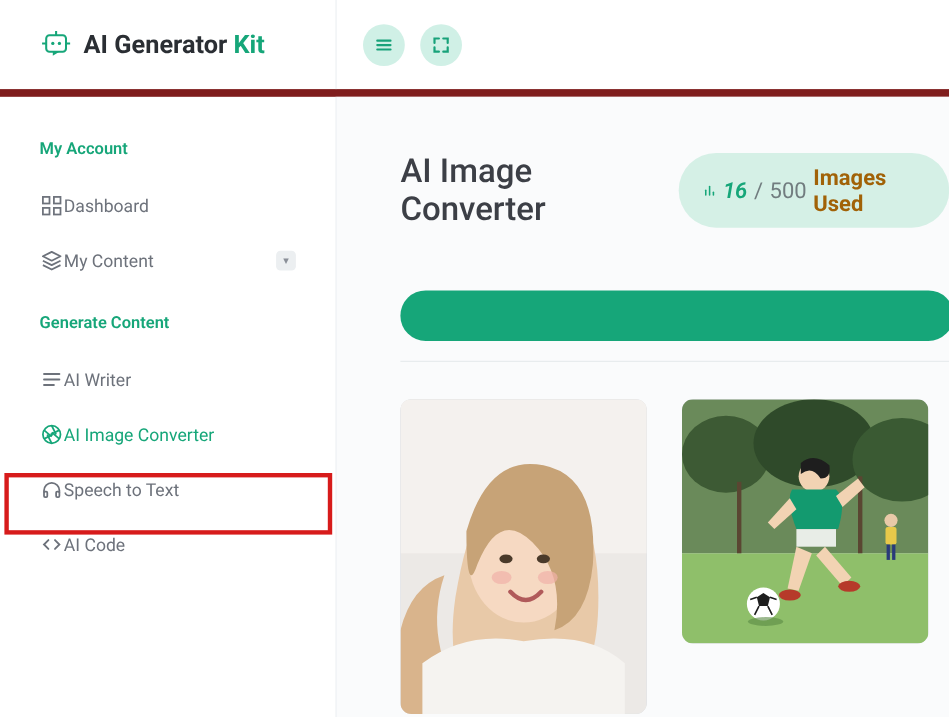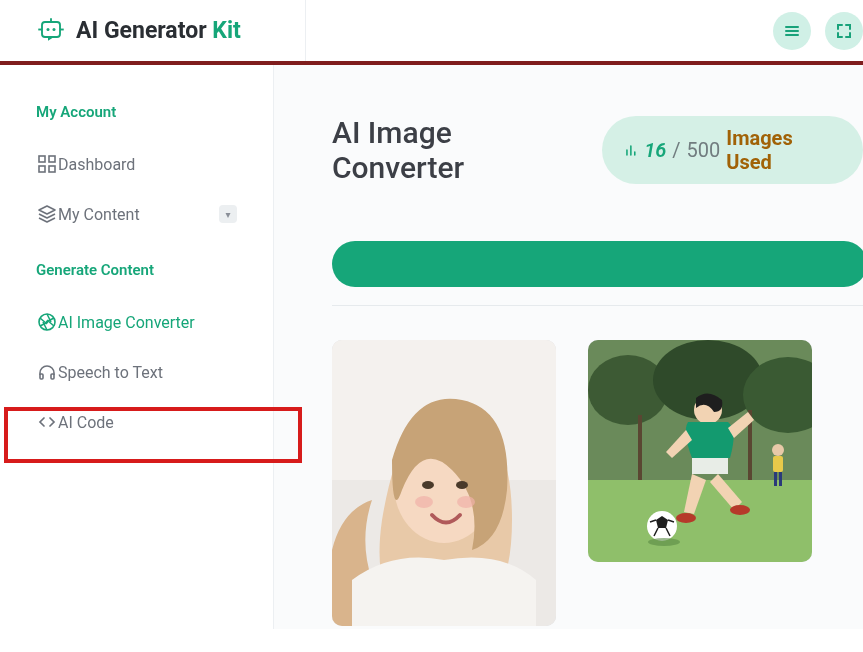--- a/index.html
+++ b/index.html
@@ -7,25 +7,24 @@
     font-family: -apple-system, BlinkMacSystemFont, "Segoe UI", Roboto, Helvetica, Arial, sans-serif;
     background: #fff;
     color: #404651;
     width: 863px;
     height: 652px;
     overflow: hidden;
   }
 
   
   .topbar {
-    height: 65px;
-    display: flex;
-    align-items: center;
-    border-bottom: 4px solid #7f1d1d;
-    justify-content: space-between;
+    height: 88px;
+    display: flex;
+    align-items: center;
+    border-bottom: 7px solid #7f1d1d;
   }
   .logo-area {
     width: 306px;
     height: 100%;
     display: flex;
     align-items: center;
     padding-left: 36px;
     border-right: 1px solid #eceff2;
   }
   .logo {
@@ -58,21 +57,21 @@
     cursor: pointer;
     color: #18a27a;
   }
 
   .layout {
     display: flex;
     height: calc(100% - 88px);
   }
 
   .sidebar {
-    width: 274px;
+    width: 306px;
     border-right: 1px solid #eceff2;
     padding-top: 38px;
     position: relative;
   }
   .section-label {
     color: #16a679;
     font-size: 15px;
     font-weight: 600;
     padding: 0 36px 18px 36px;
   }
@@ -264,20 +263,30 @@
           </svg>
       </span>
       <span>My Content</span>
       <span class="caret">▾</span>
     </div>
 
     <div class="section-gap"></div>
 
     <div class="section-label">Generate Content</div>
 
+    <div class="nav-item">
+      <span class="nav-icon">
+        <svg width="20" height="20" viewBox="0 0 20 20" stroke="currentColor" stroke-width="1.7" stroke-linecap="round">
+            <line x1="3" y1="5" x2="17" y2="5"></line>
+            <line x1="3" y1="10" x2="17" y2="10"></line>
+            <line x1="3" y1="15" x2="12" y2="15"></line>
+          </svg>
+      </span>
+      <span>AI Writer</span>
+    </div>
 
 
     <div class="nav-item active">
       <span class="nav-icon">
         <svg width="20" height="20" viewBox="0 0 20 20" fill="none" stroke="currentColor" stroke-width="1.6">
             <circle cx="10" cy="10" r="8"></circle>
             <path d="M10 2 L14 10"></path>
             <path d="M17 6 L9 10"></path>
             <path d="M17 14 L10 8"></path>
             <path d="M10 18 L6 10"></path>

